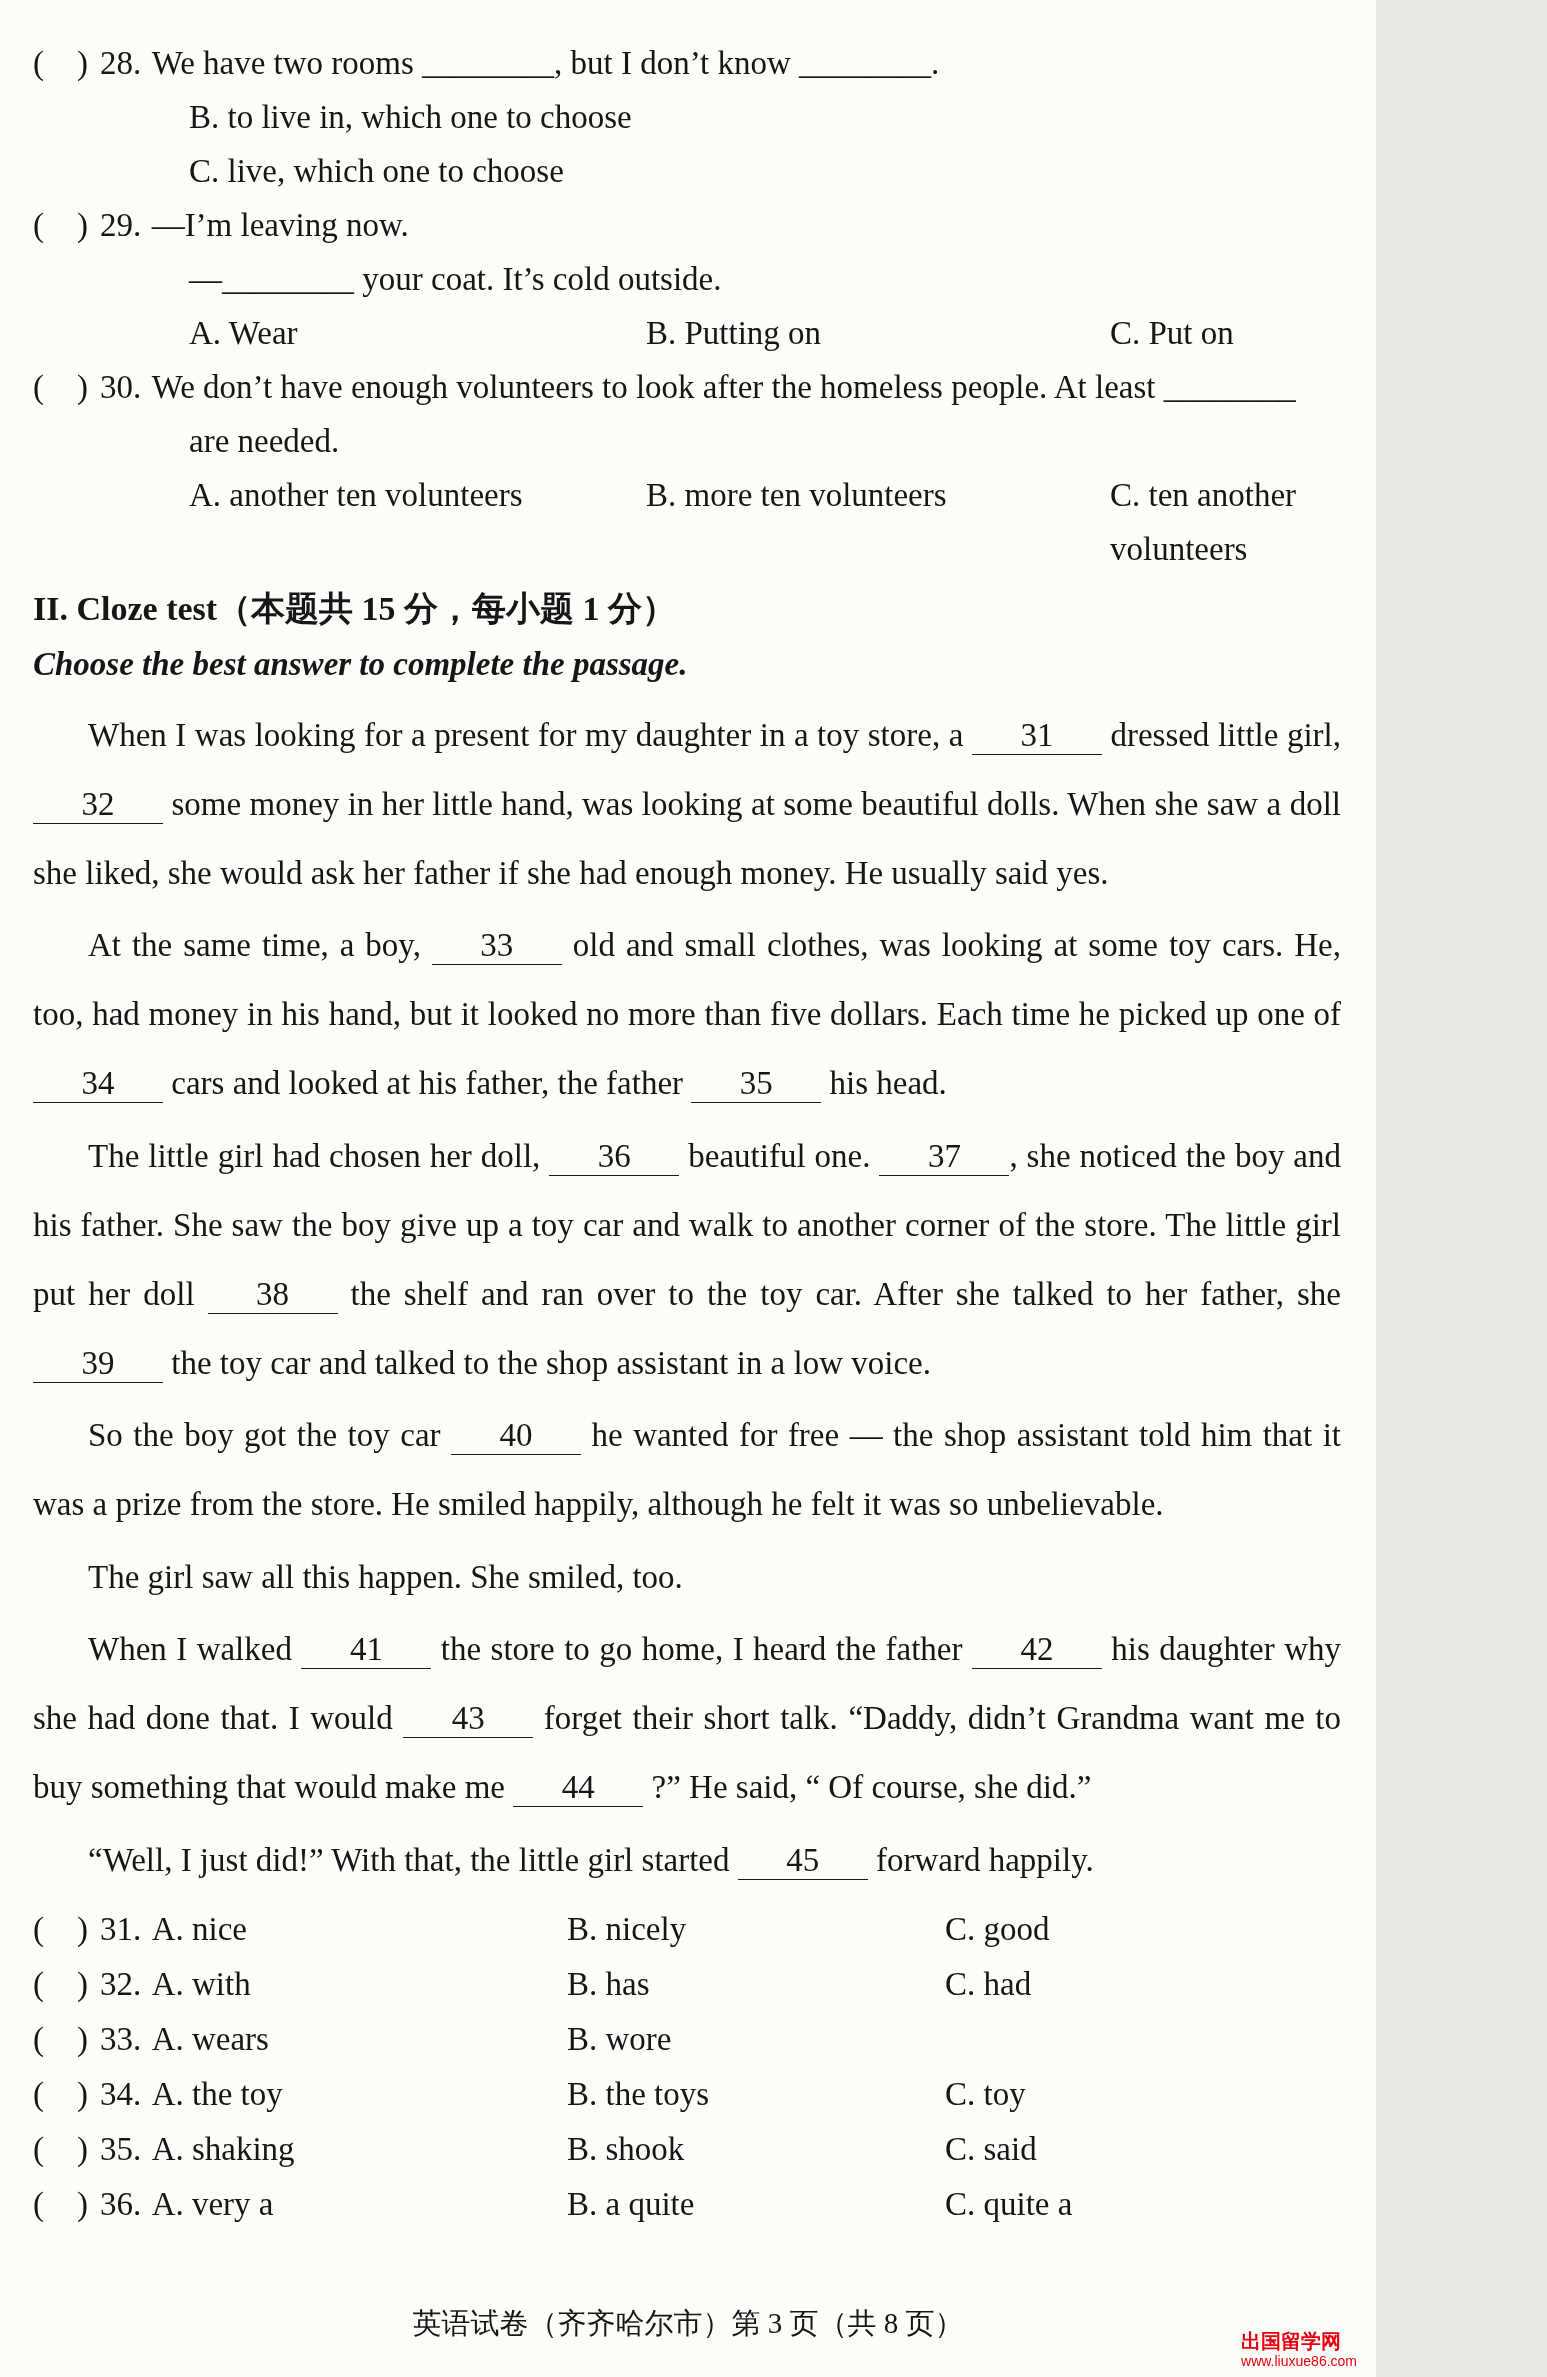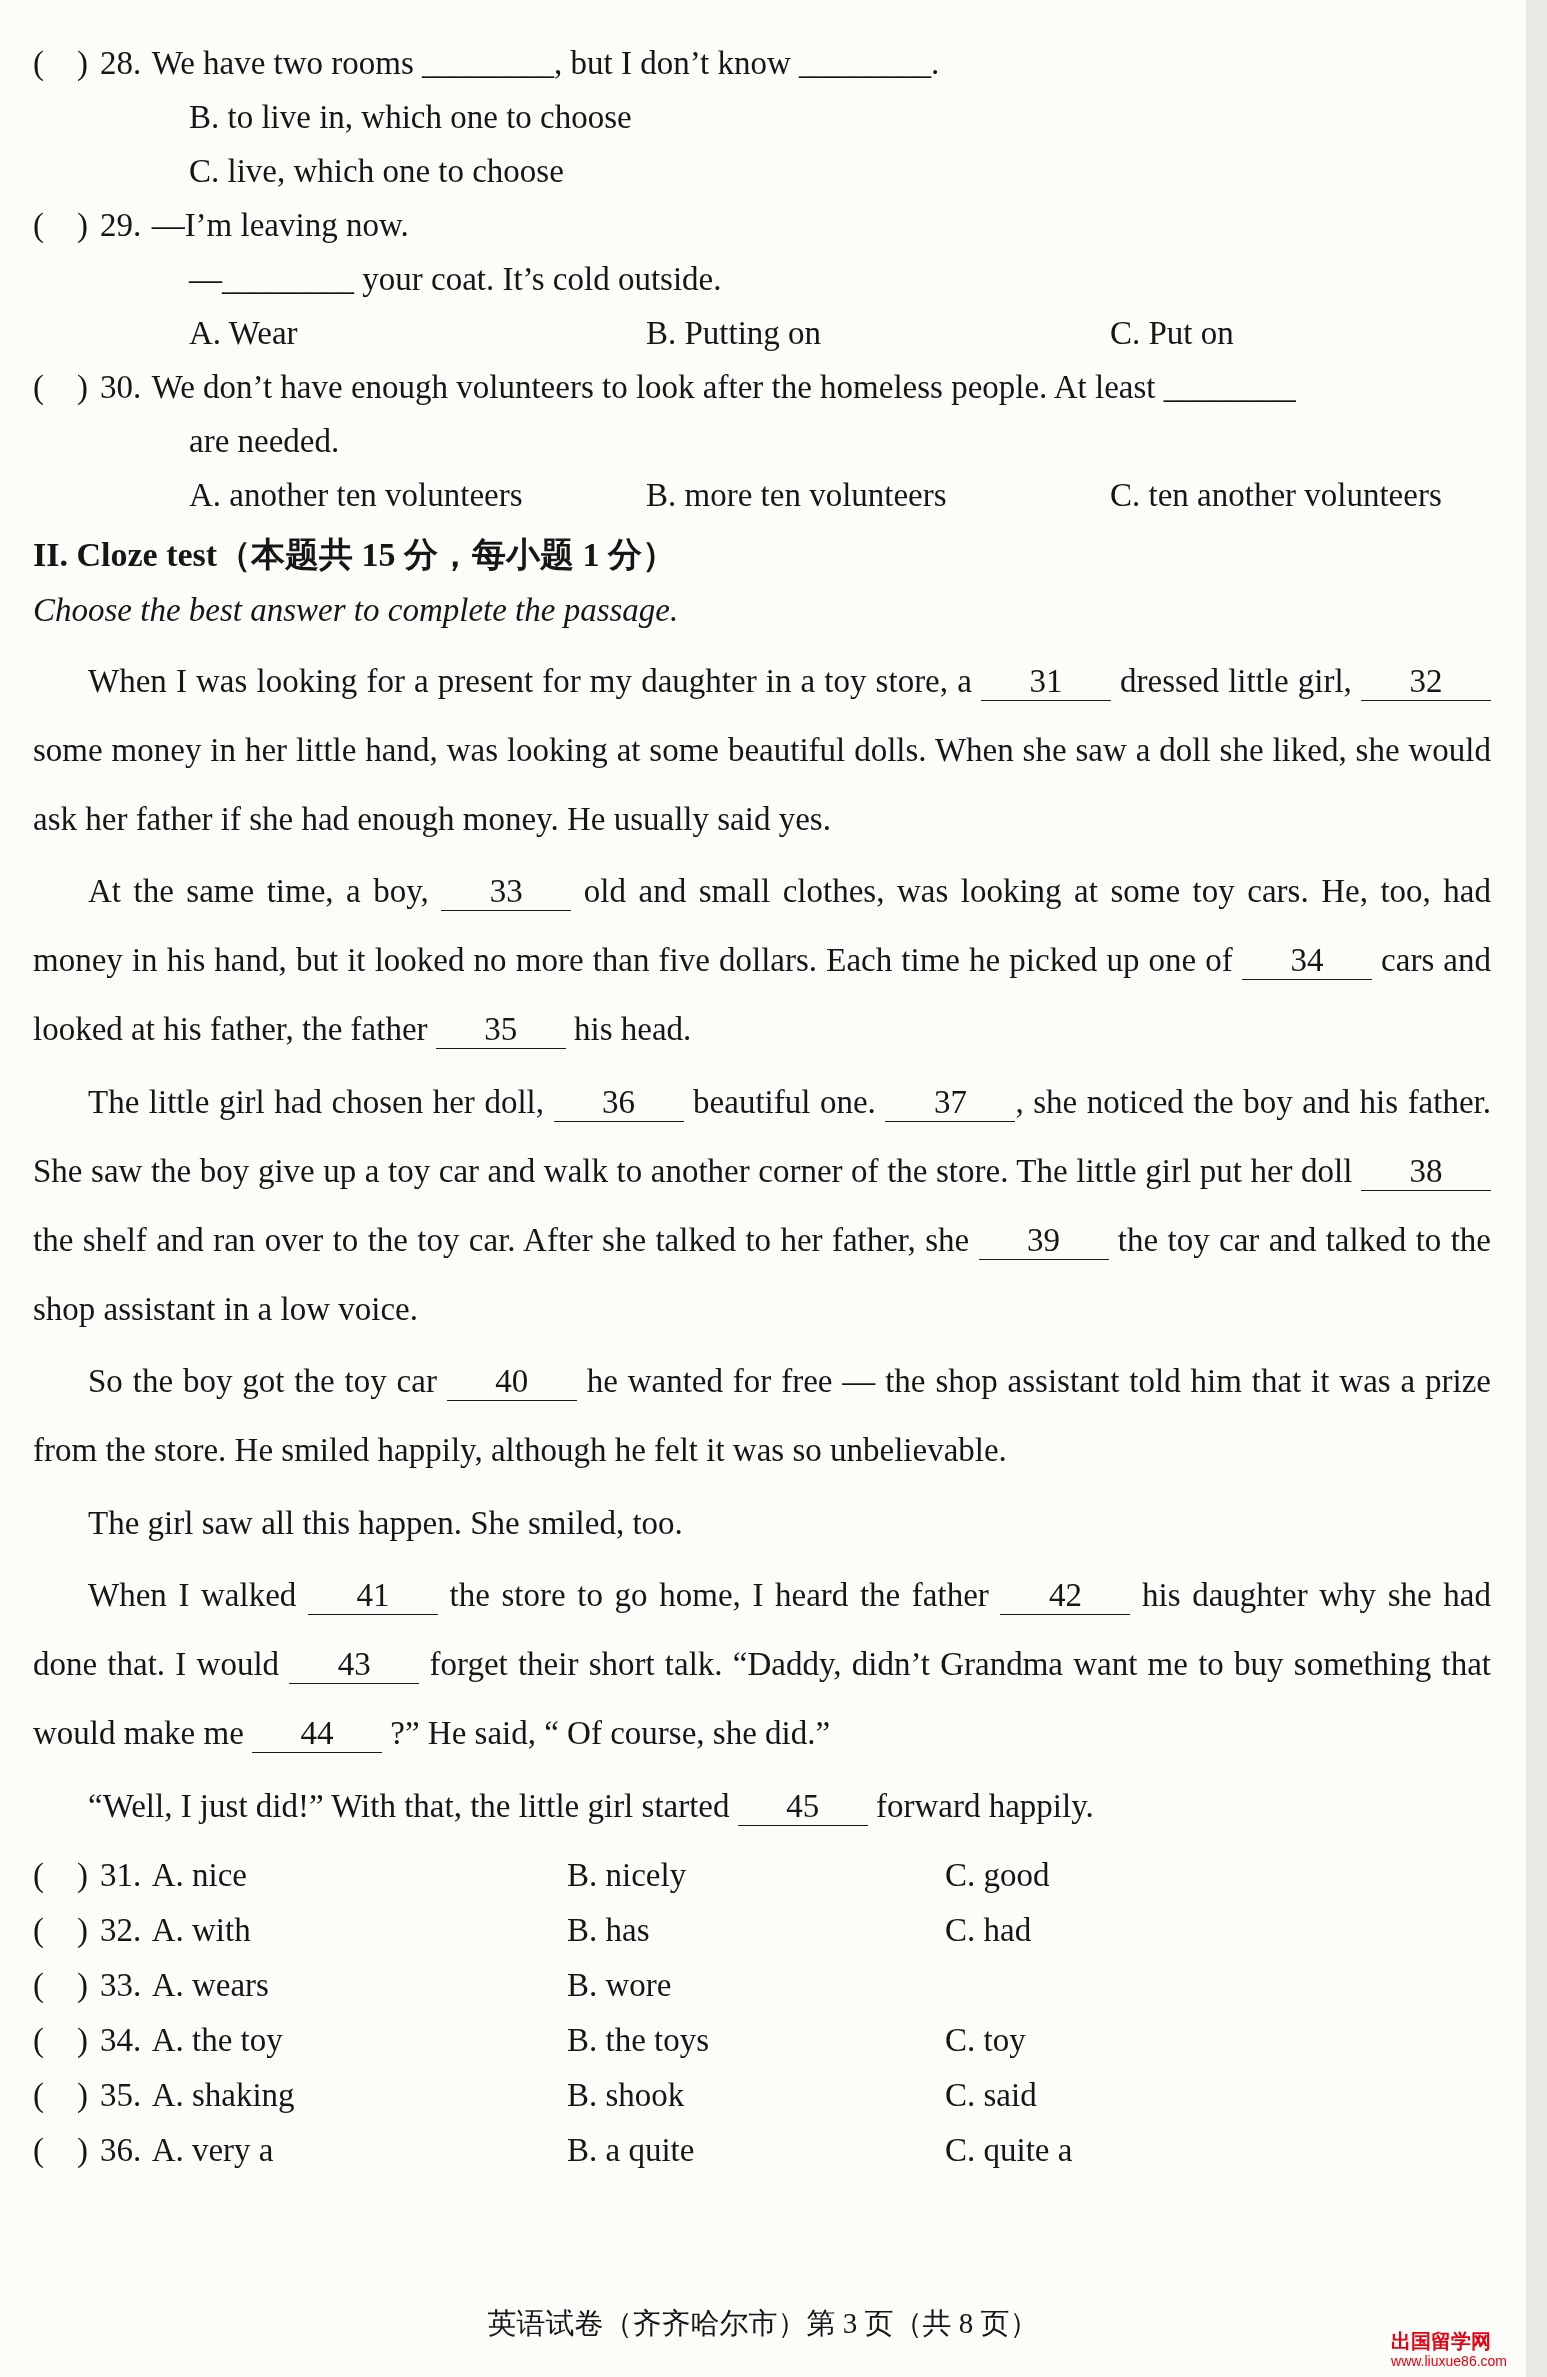--- a/index.html
+++ b/index.html
@@ -1,21 +1,21 @@
 <!DOCTYPE html>
 <html style="font-size:14px"><head>
 <meta charset="utf-8">
 <style>
   * { box-sizing: border-box; }
   html, body { margin: 0; padding: 0; }
   body { width: 1547px; height: 2377px; background: #e9e9e6; }
 
   .page {
     position: relative;
-    width: 1526px; height: 2377px;
+    width: 1376px; height: 2377px;
     background: #fcfcf9;
     color: #161616;
     font-family: "Liberation Serif", "DejaVu Serif", serif;
     font-size: 33px;
     padding: 36px 35px 14px 33px;
     overflow: hidden;
   }
 
   .qline { line-height: 54px; }
   .paren { white-space: pre; }
@@ -31,21 +31,21 @@
     line-height: 54px;
   }
 
   .section-title {
     font-weight: bold;
     font-size: 34px;
     line-height: 57px;
     margin-top: 3.5px;
   }
   .instruction {
-    font-weight: normal;
+    font-weight: bold;
     font-style: italic;
     line-height: 54px;
   }
 
   .passage { margin-top: 10.4px; }
   .passage p {
     margin: 0 0 3.5px 0;
     line-height: 69px;
     text-align: justify;
     text-indent: 55px;

